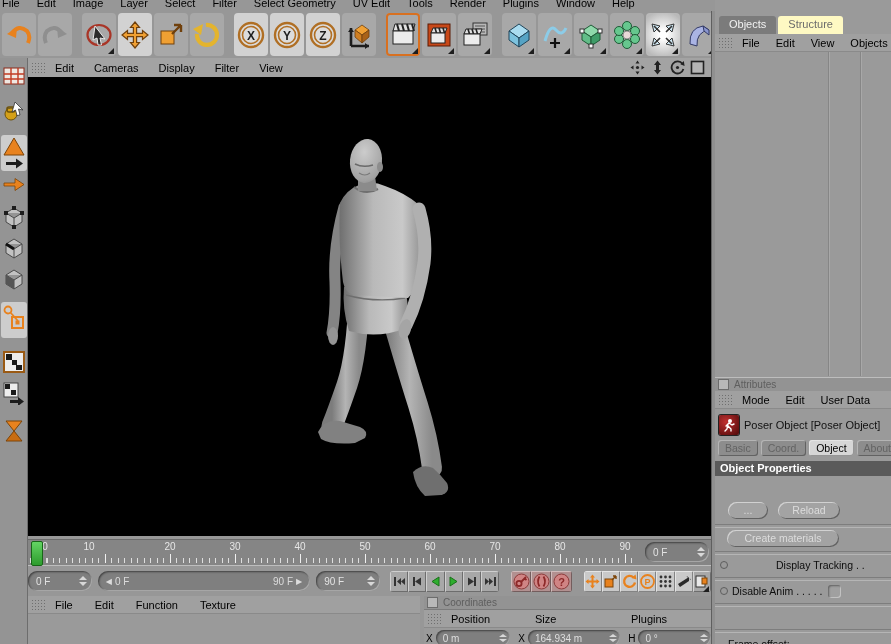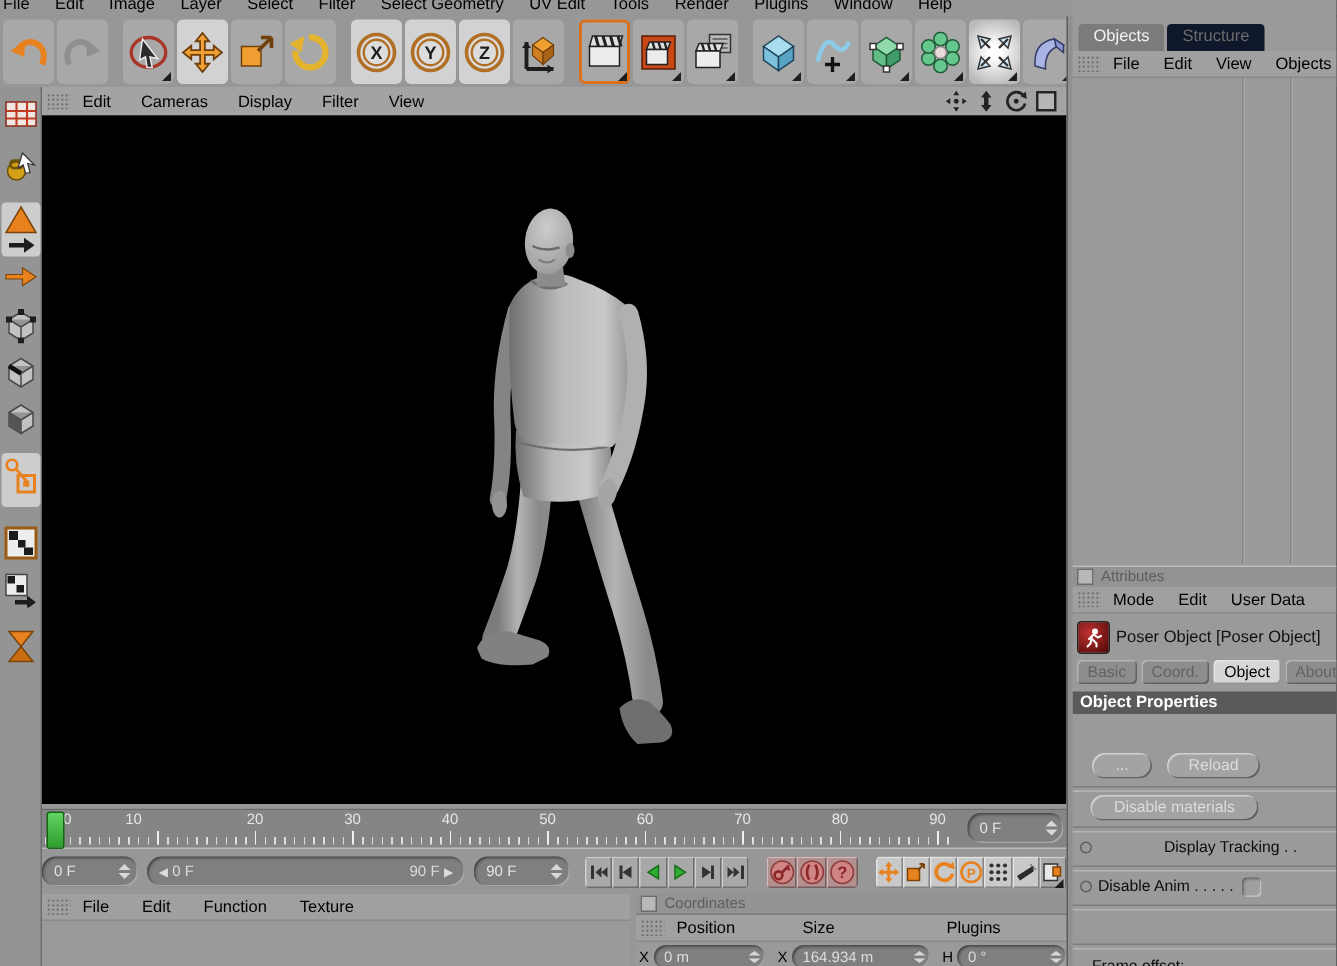--- a/index.html
+++ b/index.html
@@ -85,21 +85,21 @@
   .cfield{height:16px;border-radius:8px;background:#7f7f7f;color:#dedede;font-size:10px;display:flex;align-items:center;
      padding:0 3px 0 7px;box-shadow:inset 1px 1px 2px rgba(0,0,0,.5), inset -1px -1px 0 rgba(255,255,255,.3);}
   .cfield .val{flex:1;white-space:nowrap;overflow:hidden;}
   .axl{font-size:10px;color:#000;margin-right:3px;}
   
   .splitter{left:711px;top:11px;width:4px;height:633px;background:#909090;border-left:1px solid #5f5f5f;border-right:1px solid #c2c2c2;}
   .rp{left:715px;top:0;width:176px;height:644px;background:#9a9a9a;overflow:hidden;text-decoration:underline;}
   .omtabs{position:absolute;left:0;top:16px;width:176px;height:18px;display:flex;gap:2px;padding-left:4px;}
   .omtab{padding:2px 10px 3px;border-radius:3px 3px 0 0;font-size:11px;}
   .omtab.on{background:#7b7b7b;color:#f2f2f2;}
-  .omtab.off{background:#0f172a;color:#6b6b6b;}
+  .omtab.off{background:#fef9c3;color:#6b6b6b;}
   .ommenu{position:absolute;left:0;top:34px;width:176px;}
   .otree{position:absolute;left:0;top:52px;width:176px;height:324px;background:#9a9a9a;}
   .colline{position:absolute;top:0;bottom:0;width:1px;background:#868686;border-right:1px solid #a8a8a8;}
   .orow{position:absolute;left:0;top:4px;width:176px;height:22px;display:flex;align-items:center;}
   .treeL{width:8px;height:10px;border-left:1px solid #666;border-bottom:1px solid #666;margin:-6px 3px 0 8px;}
   .oicon{width:18px;height:18px;border-radius:2px;background:radial-gradient(circle at 35% 35%,#c03030,#4d0808);
      display:flex;align-items:center;justify-content:center;margin-right:5px;box-shadow:0 0 0 1px #222;}
   .oicon svg{width:14px;height:14px;}
   .oname{color:#dcdcdc;font-size:11px;}
   .attr-title{position:absolute;left:0;top:377px;width:176px;}
@@ -725,21 +725,21 @@
   <div class="sechead">Object Properties</div>
 
 
   <div style="position:absolute;left:0;top:502px;width:176px;display:flex;gap:10px;padding-left:13px;">
     <div class="pill" style="width:40px;height:17px;line-height:17px;">...</div>
     <div class="pill" style="width:62px;height:17px;line-height:17px;">Reload</div>
   </div>
 
   <div class="hr" style="top:524px;"></div>
 
-  <div class="pill" style="position:absolute;left:12px;top:530px;width:112px;height:17px;line-height:17px;">Disable materials</div>
+  <div class="pill" style="position:absolute;left:12px;top:530px;width:112px;height:17px;line-height:17px;">Create materials</div>
 
   <div class="hr" style="top:551px;"></div>
 
   <div class="prow" style="top:554px;gap:44px;">
     <span class="adot"></span>
     <span class="plab">Display Tracking . .</span>
     <div class="pill ddown" style="width:54px;margin-left:5px;">Full</div>
   </div>
 
   <div class="hr" style="top:577px;"></div>

